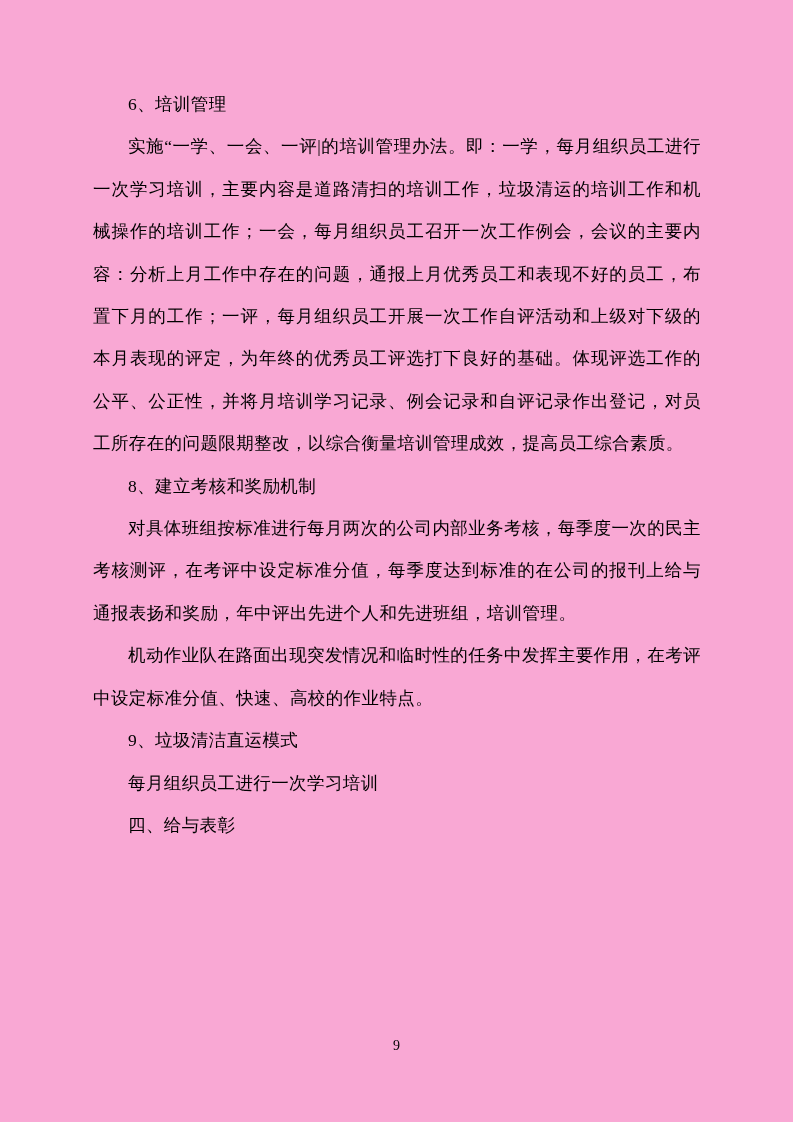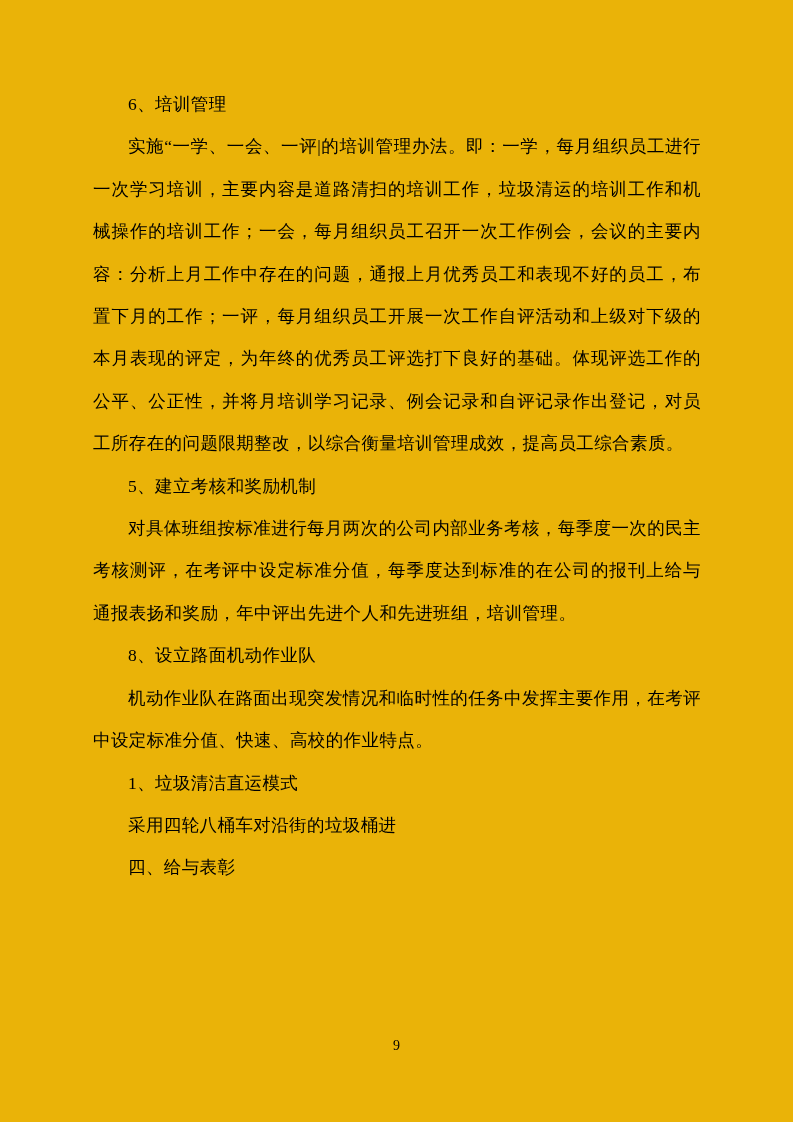--- a/index.html
+++ b/index.html
@@ -4,21 +4,21 @@
 <style>
   html, body {
     margin: 0;
     padding: 0;
     background: #ffffff;
   }
   .page {
     position: relative;
     width: 793px;
     height: 1122px;
-    background: #eab308;
+    background: #f9a8d4;
     overflow: hidden;
     font-family: "Liberation Serif", "DejaVu Serif", serif;
     color: #000000;
   }
   .content {
     position: absolute;
     left: 93px;
     top: 83px;
     width: 608px;
   }
@@ -42,22 +42,21 @@
     line-height: 20px;
   }
 </style>
 </head>
 <body>
 
 <div class="page">
   <div class="content">
     <p class="para">6、培训管理</p>
     <p class="para">实施“一学、一会、一评|的培训管理办法。即：一学，每月组织员工进行一次学习培训，主要内容是道路清扫的培训工作，垃圾清运的培训工作和机械操作的培训工作；一会，每月组织员工召开一次工作例会，会议的主要内容：分析上月工作中存在的问题，通报上月优秀员工和表现不好的员工，布置下月的工作；一评，每月组织员工开展一次工作自评活动和上级对下级的本月表现的评定，为年终的优秀员工评选打下良好的基础。体现评选工作的公平、公正性，并将月培训学习记录、例会记录和自评记录作出登记，对员工所存在的问题限期整改，以综合衡量培训管理成效，提高员工综合素质。</p>
-    <p class="para">5、建立考核和奖励机制</p>
+    <p class="para">8、建立考核和奖励机制</p>
     <p class="para">对具体班组按标准进行每月两次的公司内部业务考核，每季度一次的民主考核测评，在考评中设定标准分值，每季度达到标准的在公司的报刊上给与通报表扬和奖励，年中评出先进个人和先进班组，培训管理。</p>
-    <p class="para">8、设立路面机动作业队</p>
     <p class="para">机动作业队在路面出现突发情况和临时性的任务中发挥主要作用，在考评中设定标准分值、快速、高校的作业特点。</p>
-    <p class="para">1、垃圾清洁直运模式</p>
-    <p class="para">采用四轮八桶车对沿街的垃圾桶进</p>
+    <p class="para">9、垃圾清洁直运模式</p>
+    <p class="para">每月组织员工进行一次学习培训</p>
     <p class="para">四、给与表彰</p>
   </div>
   <div class="page-number">9</div>
 </div>
 
 </body></html>

